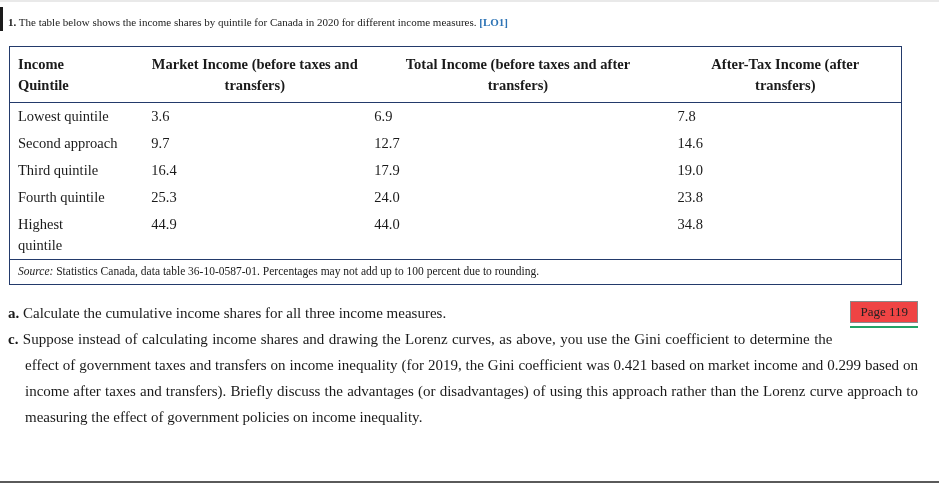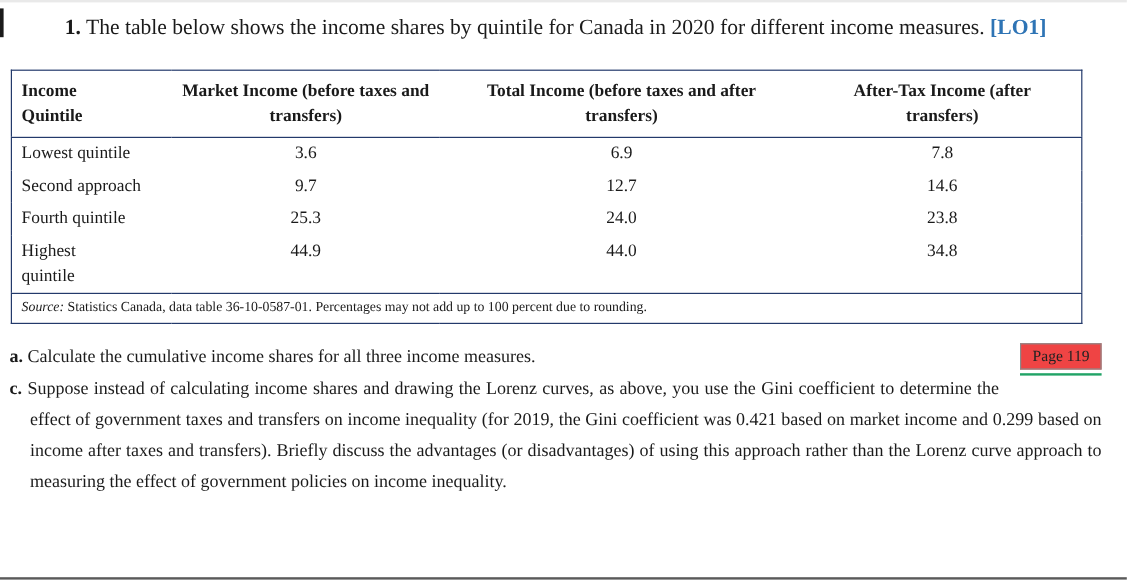--- a/index.html
+++ b/index.html
@@ -13,41 +13,41 @@
     border-top: 2px solid #e9e9e9;
     border-bottom: 2px solid #5a5a5a;
   }
   .left-tick {
     position: absolute; left: 0; top: 5px;
     width: 3px; height: 24px; background: #1b1b1b;
   }
   .page { padding: 9px 21px 6px 8px; }
 
   
-  .question-title { font-size: 18px; line-height: 22px; margin-bottom: 25px; text-align: center; }
+  .question-title { font-size: 11px; line-height: 22px; margin-bottom: 13px; }
   .q-number { font-weight: bold; }
   .lo-tag { color: #2e74b5; font-weight: bold; }
 
   
   table.income-table {
     border-collapse: collapse;
     margin-left: 1px;
     width: calc(100% - 17px);
     border: 1px solid #233a6b;
     font-size: 14.5px;
   }
   table.income-table thead tr { border-bottom: 1px solid #233a6b; }
   table.income-table tfoot tr { border-top: 1px solid #233a6b; }
   th, td { white-space: pre-line; vertical-align: top; }
   th {
     font-weight: bold; text-align: center;
     padding: 7px 8px 6px; line-height: 21px;
   }
   th.c1 { text-align: left; }
-  td { padding: 3px 8px; line-height: 21px; text-align: center; }
+  td { padding: 3px 8px; line-height: 21px; }
   td.c1 { text-align: left; }
   .c1 { width: 15%; }
   .c2 { width: 25%; }
   .c3 { width: 34%; }
   .c4 { width: 26%; }
   td.source-cell {
     text-align: left; font-size: 11.5px;
     padding: 4px 8px 5px; line-height: 15px; white-space: normal;
   }
   .source-label { font-style: italic; }
@@ -104,20 +104,26 @@
         <td class="c3">6.9</td>
         <td class="c4">7.8</td>
       </tr>
       <tr>
         <td class="c1">Second approach</td>
         <td class="c2">9.7</td>
         <td class="c3">12.7</td>
         <td class="c4">14.6</td>
       </tr>
       <tr>
+        <td class="c1">Third quintile</td>
+        <td class="c2">16.4</td>
+        <td class="c3">17.9</td>
+        <td class="c4">19.0</td>
+      </tr>
+      <tr>
         <td class="c1">Fourth quintile</td>
         <td class="c2">25.3</td>
         <td class="c3">24.0</td>
         <td class="c4">23.8</td>
       </tr>
       <tr>
         <td class="c1">Highest
 quintile</td>
         <td class="c2">44.9</td>
         <td class="c3">44.0</td>

